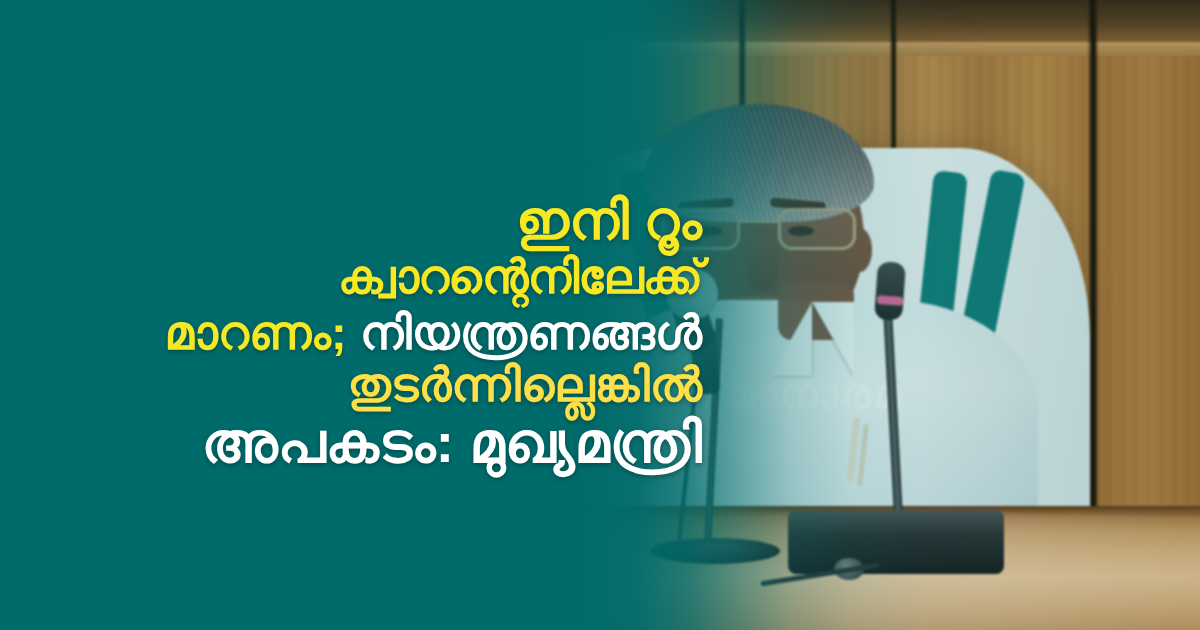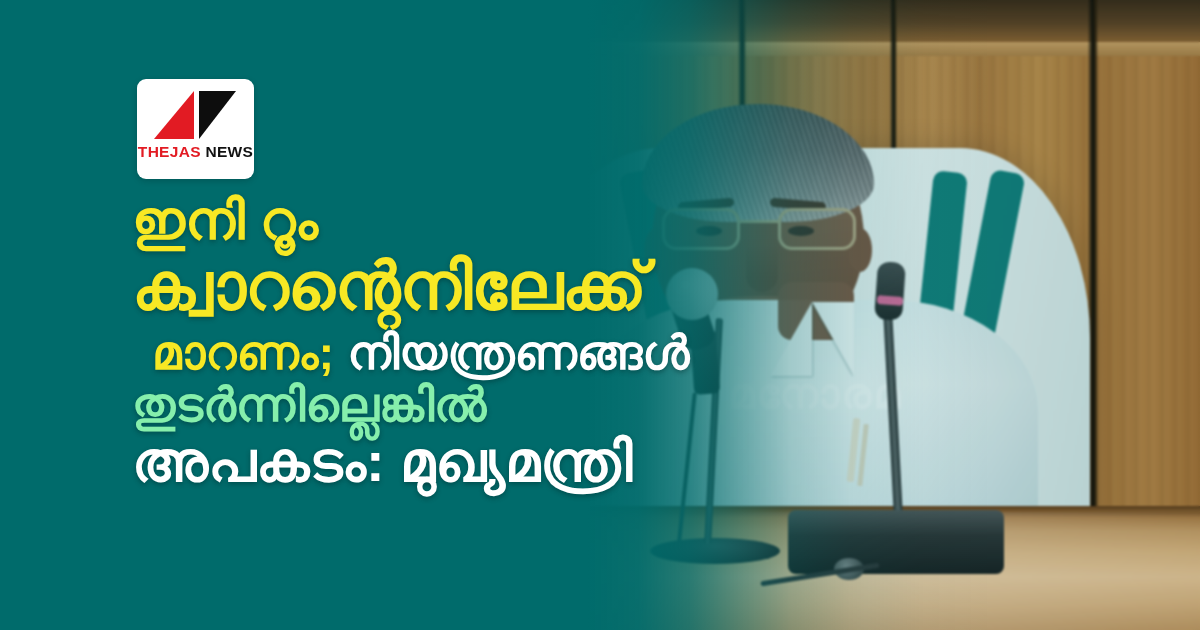--- a/index.html
+++ b/index.html
@@ -335,25 +335,26 @@
   .headline {
     position:absolute;
     left:132px; top:193px;
     width:570px;
   }
   .hl {
     font-weight:bold;
     line-height:1.03;
     white-space:nowrap;
     text-shadow:0 2px 5px rgba(0,40,40,.45);
+    text-align:right;
   }
   .hl.l1 { font-size:54px;  color:#f7e824; margin-bottom:4px; }
-  .hl.l2 { font-size:66px;  color:#f7e824; margin-bottom:8px; letter-spacing:-1px; }
+  .hl.l2 { font-size:47px;  color:#f7e824; margin-bottom:8px; letter-spacing:-1px; }
   .hl.l3 { font-size:47px;  color:#ffffff; margin-bottom:4px; }
-  .hl.l4 { font-size:47px;  color:#86efac; margin-bottom:4px; }
+  .hl.l4 { font-size:47px;  color:#fde047; margin-bottom:4px; }
   .hl.l5 { font-size:56px;  color:#ffffff; }
   .hl .y { color:#f7e824;margin-left:20px; }
 </style>
 </head>
 <body>
 
 <div id="canvas">
 
   <div class="photo-wrap">
     <div class="photo">
@@ -424,29 +425,20 @@
       <div class="mic-base-r"></div>
       <div class="mic-knob"></div>
       <div class="mic-wire"></div>
 
       <div class="photo-soften"></div>
       <div class="photo-tint"></div>
       <div class="photo-fade"></div>
     </div>
   </div>
 
-  <div class="logo">
-    <div class="logo-marks">
-      <div class="tri-red"></div>
-      <div class="tri-black"></div>
-    </div>
-    <div class="logo-text">
-      <span class="t1">THEJAS</span><span>&nbsp;</span><span class="t2">NEWS</span>
-    </div>
-  </div>
 
 
   <div class="headline">
     <div class="hl l1">ഇനി റൂം</div>
     <div class="hl l2">ക്വാറന്റെനിലേക്ക്</div>
     <div class="hl l3">
       <span class="y">മാറണം;</span>
       <span>നിയന്ത്രണങ്ങൾ</span>
     </div>
     <div class="hl l4">തുടർന്നില്ലെങ്കിൽ</div>

